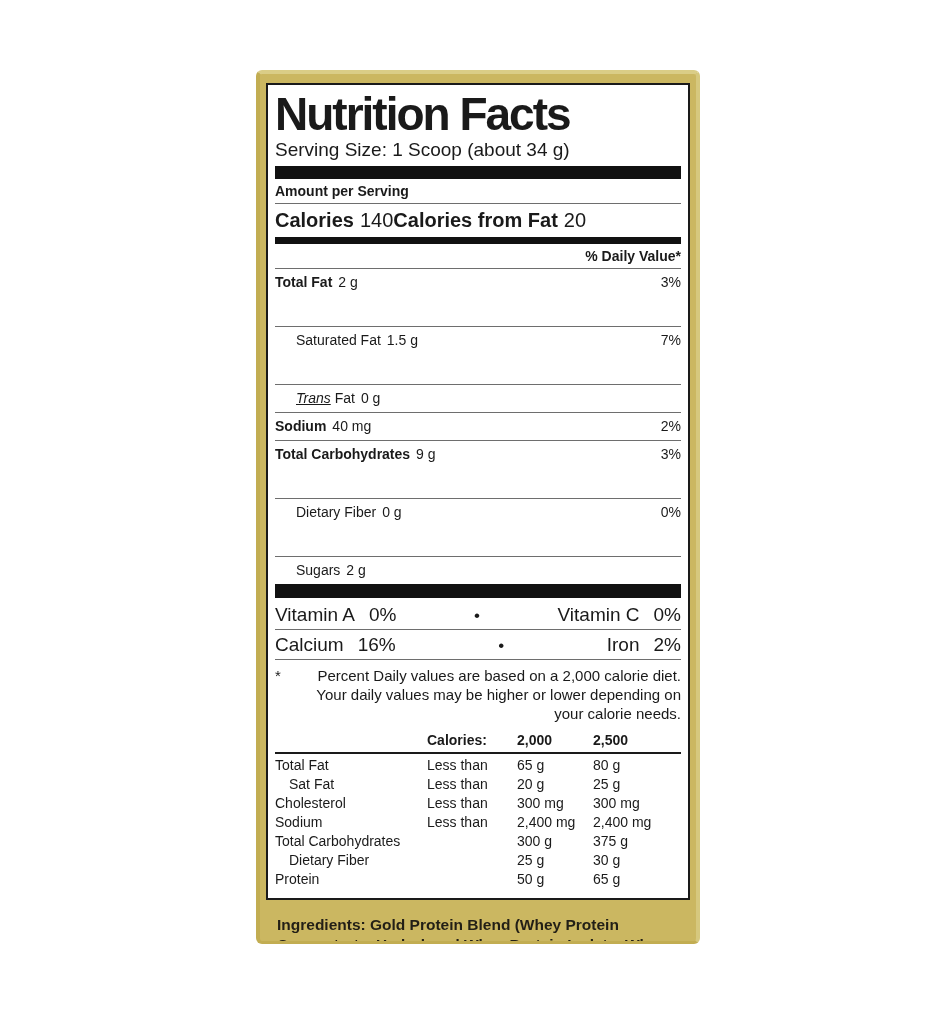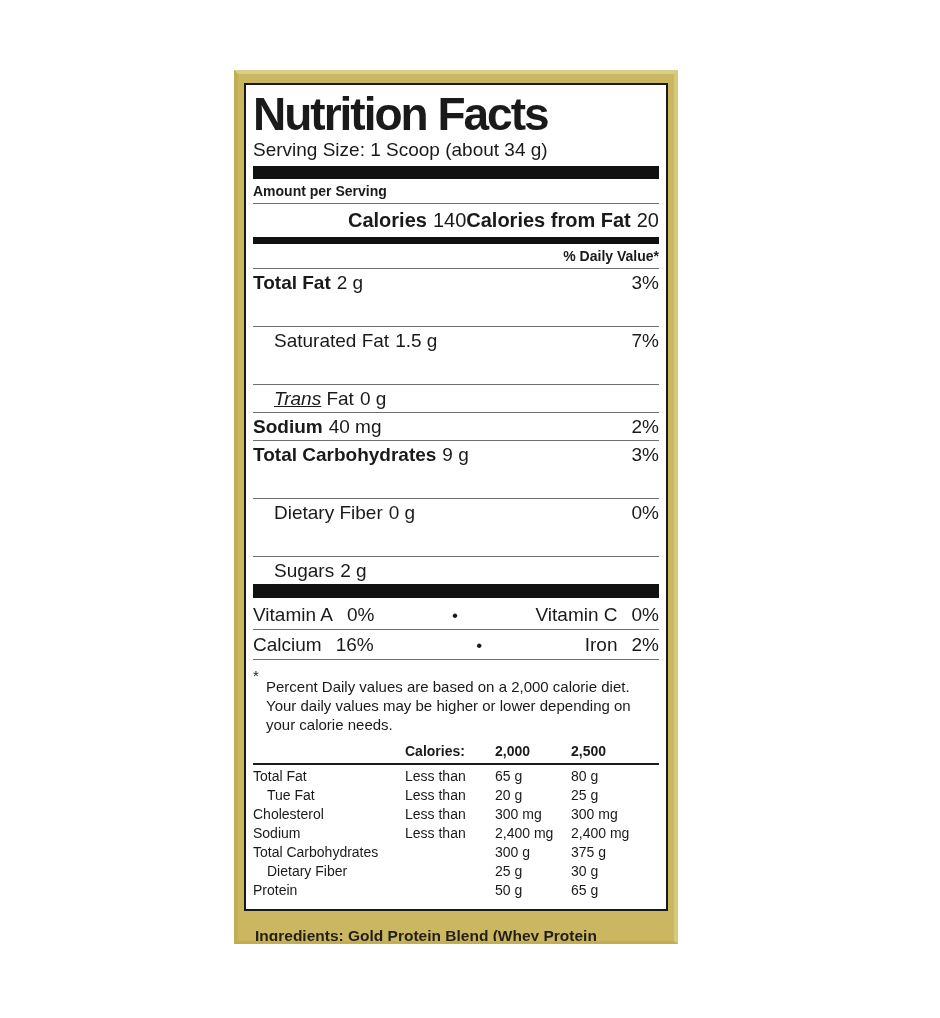--- a/index.html
+++ b/index.html
@@ -5,28 +5,29 @@
   * { margin:0; padding:0; box-sizing:border-box; }
   body {
     width: 940px; height: 1018px;
     background: #ffffff;
     position: relative;
     font-family: "Liberation Sans", sans-serif;
     color: #1a1a1a;
   }
   .gold-panel {
     position: absolute;
-    left: 234px; top: 70px;
+    left: 256px; top: 70px;
     width: 444px; height: 874px;
     background: #CBB761;
     border-top: 4px solid #DACD87;
     border-right: 4px solid #D6C87E;
     border-left: 4px solid #C2AD52;
     border-bottom: 3px solid #C2AD52;
     overflow: hidden;
+    border-radius: 6px;
   }
   .label-box {
     margin: 9px auto 0;
     width: 424px;
     background: #ffffff;
     border: 2px solid #1a1a1a;
     padding: 5px 7px 9px 7px;
   }
   .nf-title {
     font-size: 46px;
@@ -34,49 +35,49 @@
     letter-spacing: -2px;
     line-height: 48px;
     white-space: nowrap;
   }
   .serving-line { font-size: 19px; line-height: 24px; }
   .bar-thick { height: 13px; background: #111; margin-top: 4px; }
   .bar-med   { height: 7px;  background: #111; margin-top: 2px; }
   .small-bold { font-size: 14px; font-weight: bold; line-height: 21px; padding: 2px 0 1px; }
   .right { text-align: right; }
   .cal-row {
-    display: flex; justify-content: flex-end; align-items: baseline;
+    display: flex; justify-content: flex-start; align-items: baseline;
     font-size: 20px; line-height: 26px; padding: 3px 0 2px;
     border-top: 1px solid #6e6e6e;
   }
   .b { font-weight: bold; }
   .i { font-style: italic; text-decoration: underline; }
   .amt { margin-left: 6px; font-weight: normal; }
   .n-row {
     display: flex; justify-content: space-between; align-items: baseline;
-    font-size: 19px; line-height: 21px; padding: 3px 0 3px;
+    font-size: 14px; line-height: 21px; padding: 3px 0 3px;
     border-top: 1px solid #6e6e6e;
     gap: 43px;
   }
   .indent { padding-left: 21px; margin-top: 30px; }
   .v-row {
     display: flex; justify-content: space-between; align-items: baseline;
     font-size: 19px; line-height: 21px; padding: 4px 0 3px;
     border-bottom: 1px solid #6e6e6e;
   }
   .v-left, .v-right { display: flex; align-items: baseline; }
   .v-name { }
   .v-val { margin-left: 14px; }
   .v-bullet { font-size: 17px; }
   .footnote {
     display: flex; font-size: 15px; line-height: 19px;
     padding: 6px 0 4px; 
   }
   .footnote .ast { width: 13px; flex: none; }
-  .footnote .txt { flex: 1; text-align: left; margin-top: 11px; }
+  .footnote .txt { flex: 1; text-align: right; }
   .dv-table { margin-top: 4px; font-size: 14px; }
   .t-row {
     display: grid;
     grid-template-columns: 152px 90px 76px 1fr;
     line-height: 19px;
   }
   .t-row .c3, .t-row .c4 { text-align: left; }
   .t-head { font-weight: bold; border-bottom: 2px solid #1a1a1a; padding-bottom: 2px; margin-bottom: 2px; }
   .t-indent { padding-left: 14px; }
   .ingredients {
@@ -171,21 +172,21 @@
         <span class="c3">2,000</span>
         <span class="c4">2,500</span>
       </div>
       <div class="t-row">
         <span>Total Fat</span>
         <span>Less than</span>
         <span class="c3">65 g</span>
         <span class="c4">80 g</span>
       </div>
       <div class="t-row">
-        <span class="t-indent">Tue Fat</span>
+        <span class="t-indent">Sat Fat</span>
         <span>Less than</span>
         <span class="c3">20 g</span>
         <span class="c4">25 g</span>
       </div>
       <div class="t-row">
         <span>Cholesterol</span>
         <span>Less than</span>
         <span class="c3">300 mg</span>
         <span class="c4">300 mg</span>
       </div>

